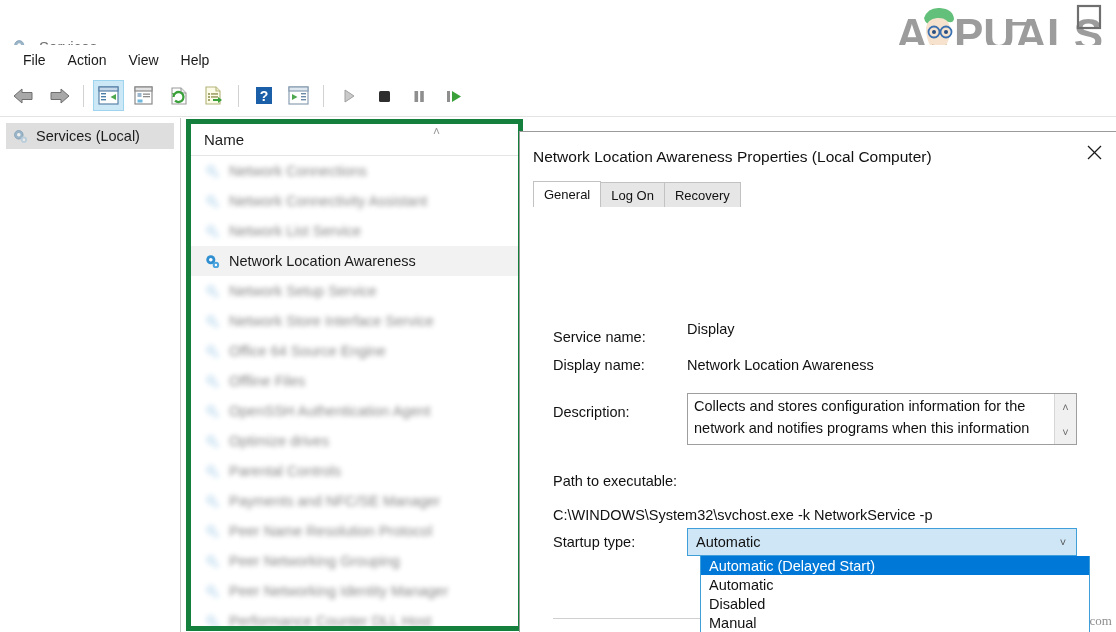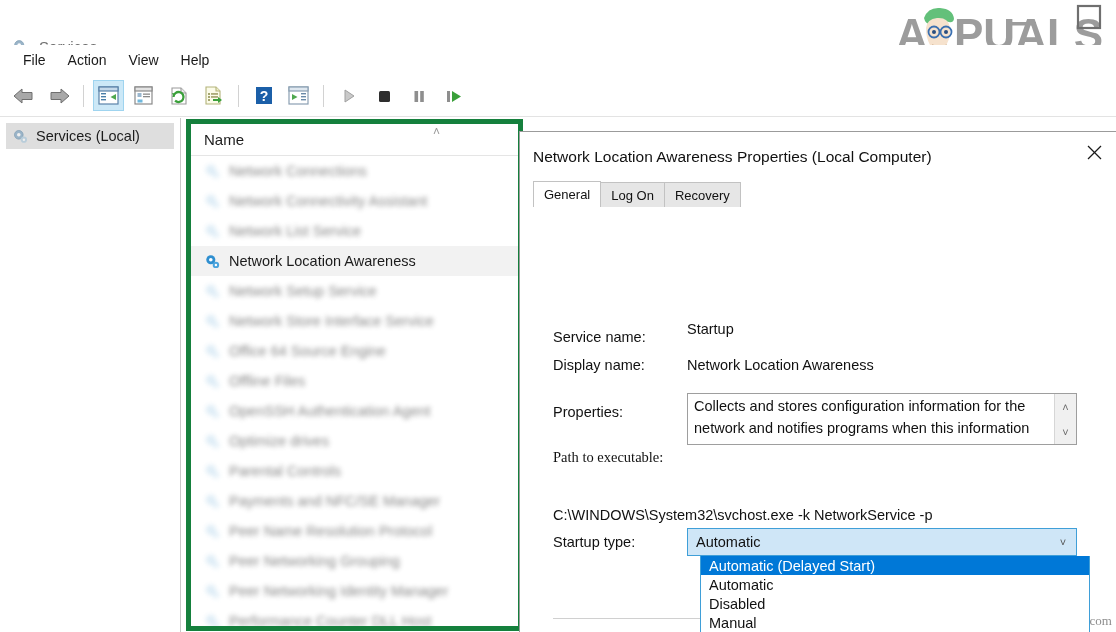--- a/index.html
+++ b/index.html
@@ -591,36 +591,36 @@
 
     <div id="tabstrip">
       <div class="tab active">General</div>
       <div class="tab">Log On</div>
       <div class="tab">Recovery</div>
     </div>
 
     <div id="dlg-body">
 
       <div class="frm-label" style="left:33px; top:122px;">Service name:</div>
-      <div class="frm-value" style="left:167px; top:114px;">Startup</div>
+      <div class="frm-value" style="left:167px; top:114px;">Display</div>
 
       <div class="frm-label" style="left:33px; top:150px;">Display name:</div>
       <div class="frm-value" style="left:167px; top:150px;">Network Location Awareness</div>
 
-      <div class="frm-label" style="left:33px; top:197px;">Properties:</div>
+      <div class="frm-label" style="left:33px; top:197px;">Description:</div>
 
       <div id="desc-box">
         <div id="desc-text">Collects and stores configuration information for the network and notifies programs when this information is modified. If this service is stopped, configuration</div>
         <div id="desc-scroll">
           <div class="arr">˄</div>
           <div class="arr">˅</div>
         </div>
       </div>
 
-      <div class="frm-label" style="left:33px; top:242px;font-family:Liberation Serif, serif;">Path to executable:</div>
+      <div class="frm-label" style="left:33px; top:266px;">Path to executable:</div>
       <div class="frm-value" style="left:33px; top:284px;margin-top:16px;">C:\WINDOWS\System32\svchost.exe -k NetworkService -p</div>
 
       <div class="frm-label" style="left:33px; top:327px;">Startup type:</div>
 
       <div id="combo">
         <span class="cb-text">Automatic</span>
         <span class="cb-arrow">˅</span>
       </div>
 
       <div id="combo-list">

